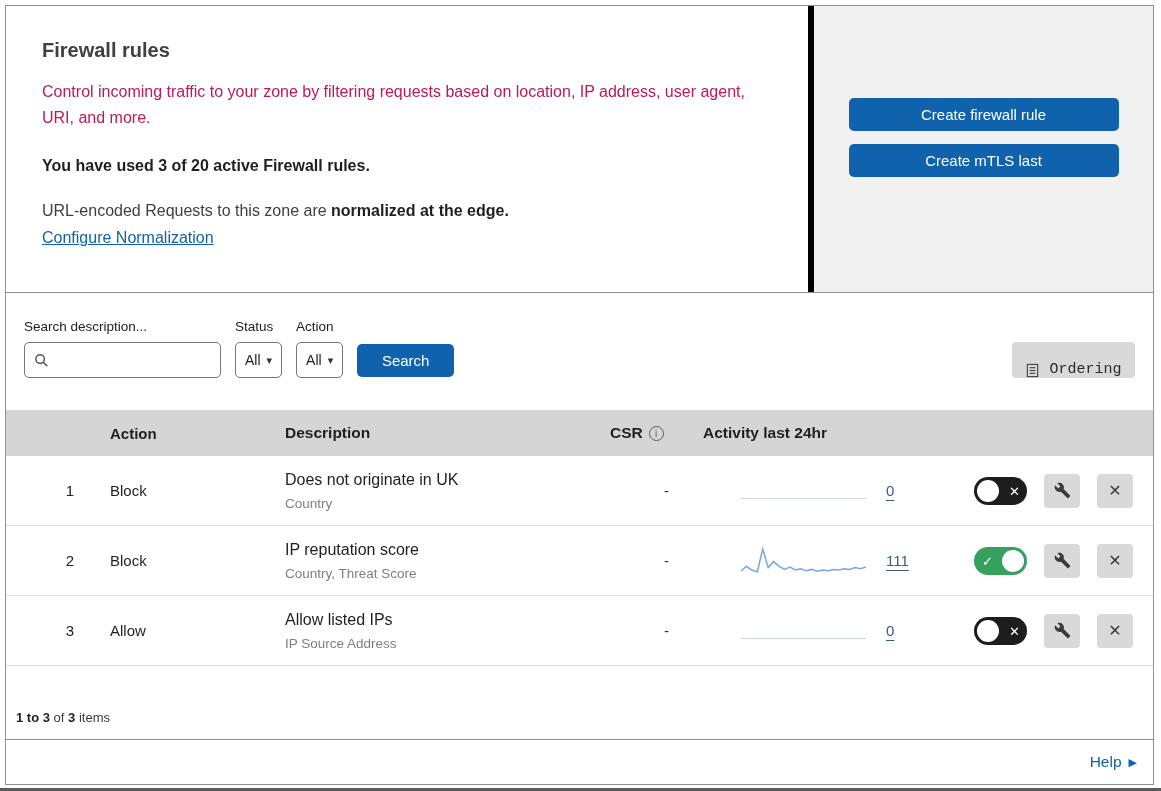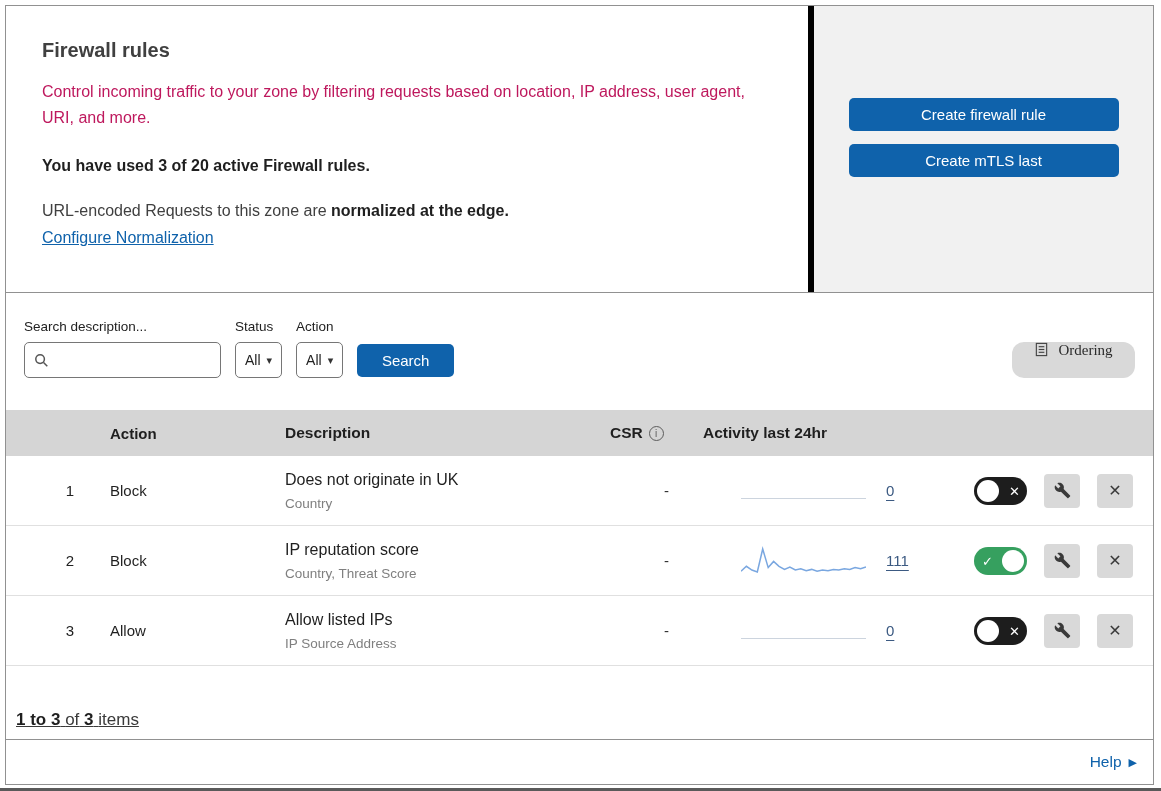--- a/index.html
+++ b/index.html
@@ -62,23 +62,23 @@
   .caret { font-size: 11px; color: #333; }
   .btn-search {
     margin-top: 25px; margin-left: 0px;
     width: 97px; height: 33px;
     background: var(--blue); color: #fff; border: none; border-radius: 5px;
     font-family: inherit; font-size: 15px; cursor: pointer;
   }
   .btn-ordering {
     margin-left: auto; margin-top: 23px;
     width: 123px; height: 36px;
-    background: #d9d9d9; border: none; border-radius: 12px;
-    font-family: Liberation Serif, serif; font-size: 15px; color: #2b2b2b;
-    display: flex; align-items: flex-start; justify-content: center; gap: 9px; cursor: pointer;
+    background: #d9d9d9; border: none; border-radius: 4px;
+    font-family: Liberation Mono, monospace; font-size: 15px; color: #2b2b2b;
+    display: flex; align-items: flex-end; justify-content: center; gap: 9px; cursor: pointer;
   }
 
   
   .thead {
     height: 46px; flex: none; background: #d5d5d5;
     display: flex; align-items: center;
     font-size: 15.5px; font-weight: 600; color: #1f1f1f;
   }
   .trow {
     height: 70px; flex: none;
@@ -123,23 +123,22 @@
     width: 36px; height: 34px; flex: none;
     background: #d9d9d9; border: none; border-radius: 4px;
     display: flex; align-items: center; justify-content: center;
     color: #3a3a3a; font-size: 16px; cursor: pointer;
   }
 
   
   .items-line {
     height: 74px; flex: none;
     padding: 44px 0 0 10px;
-    font-size: 17px; color: #3a3a3a;
+    font-size: 13px; color: #3a3a3a;
     border-bottom: 1px solid #919191;
-    text-decoration: underline;
   }
   .items-line b { color: #1f1f1f; }
   .help-row { flex: 1; display: flex; align-items: center; justify-content: flex-end; padding-right: 16px; }
   .help-link { color: var(--blue); font-size: 15.5px; display: inline-flex; align-items: center; gap: 7px; cursor: pointer; text-decoration: none; }
   .help-arrow { font-size: 11px; }
 </style>
 </head>
 <body>
 
 <div class="page">

